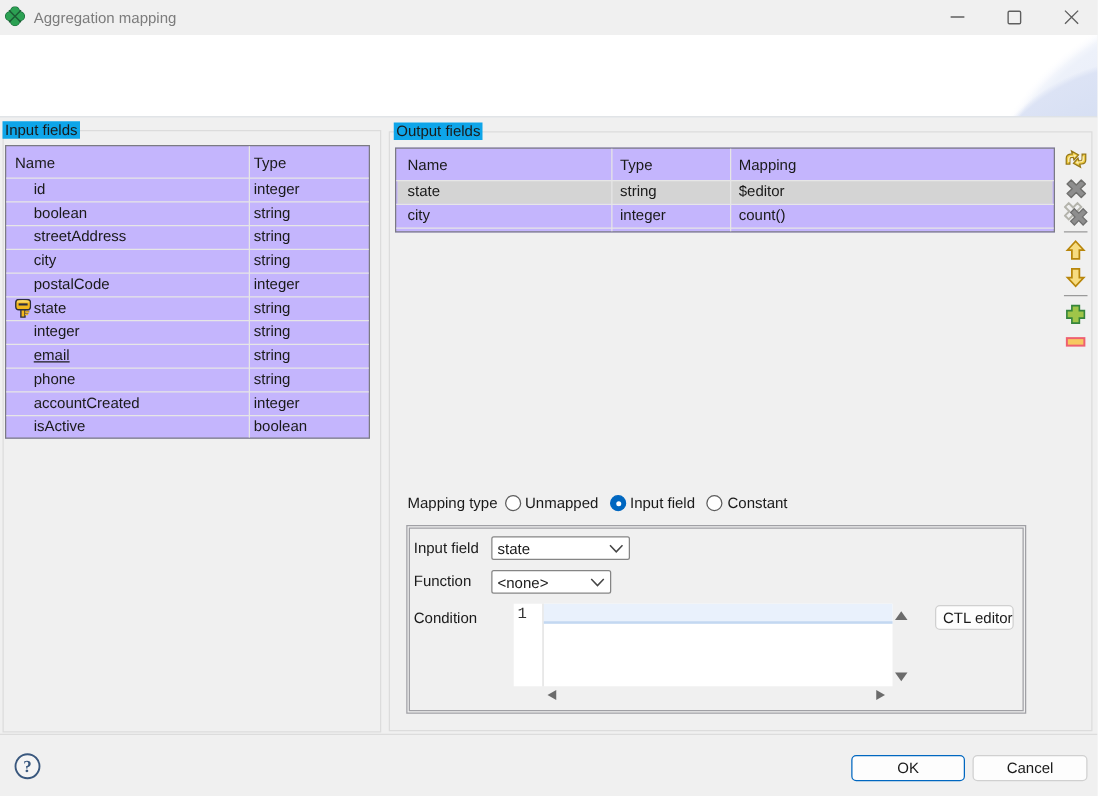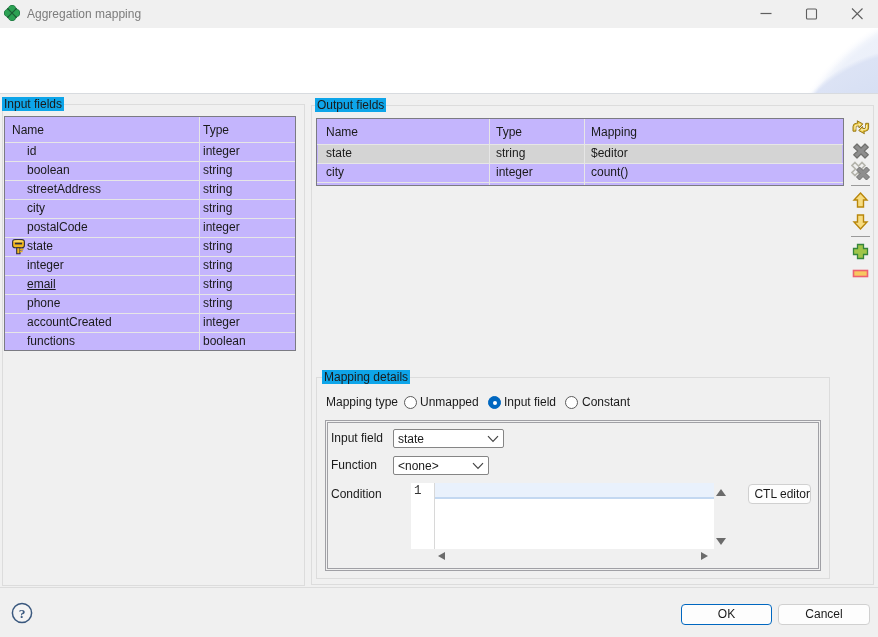--- a/index.html
+++ b/index.html
@@ -104,21 +104,21 @@
     <div class="cell" style="left:22px;top:122px;">state</div>
       <div class="cell" style="left:198px;top:122px;">string</div>
     <div class="cell" style="left:22px;top:141px;">integer</div>
       <div class="cell" style="left:198px;top:141px;">string</div>
     <div class="cell" style="left:22px;top:160px;text-decoration:underline;">email</div>
       <div class="cell" style="left:198px;top:160px;">string</div>
     <div class="cell" style="left:22px;top:179px;">phone</div>
       <div class="cell" style="left:198px;top:179px;">string</div>
     <div class="cell" style="left:22px;top:198px;">accountCreated</div>
       <div class="cell" style="left:198px;top:198px;">integer</div>
-    <div class="cell" style="left:22px;top:217px;">functions</div>
+    <div class="cell" style="left:22px;top:217px;">isActive</div>
       <div class="cell" style="left:198px;top:217px;">boolean</div>
 
     <svg class="abs" style="left:7px;top:122px;" width="13" height="16" viewBox="0 0 13 16">
       <rect x="0.6" y="0.6" width="11.8" height="8.2" rx="2.6" fill="#f3b71c" stroke="#2e2e40" stroke-width="1.1"></rect>
       <path d="M1.6 1.6 Q6.5 0.4 11.4 1.8 L11.4 3 L1.6 3 Z" fill="#fbd968" opacity="0.9"></path>
       <rect x="2.9" y="3.7" width="7.2" height="1.7" fill="#2e2e40"></rect>
       <path d="M4.7 8.8 L4.7 14.7 L8 14.7 L8 8.8 Z" fill="#f3b71c" stroke="#2e2e40" stroke-width="1.1"></path>
       <path d="M8 10.3 h3.4 M8 12.4 h2.5" stroke="#f3b71c" stroke-width="1.6"></path>
       <path d="M8 9.7 h3.6 M8 11.7 h2.8" stroke="#2e2e40" stroke-width="0.7" opacity="0.55"></path>
     </svg>
@@ -166,23 +166,20 @@
 
     <path d="M9.5 110 L3 103 L6.5 103 L6.5 96 L12.5 96 L12.5 103 L16 103 Z" fill="#f7dc81" stroke="#b8860b" stroke-width="1.4"></path>
 
     <line x1="0" y1="117.5" x2="19" y2="117.5" stroke="#9a9a9a" stroke-width="1"></line>
 
     <path d="M6.5 125.5 L12.5 125.5 L12.5 129.5 L16.5 129.5 L16.5 135.5 L12.5 135.5 L12.5 139.5 L6.5 139.5 L6.5 135.5 L2.5 135.5 L2.5 129.5 L6.5 129.5 Z" fill="#9fc549" stroke="#35853c" stroke-width="1.3"></path>
 
     <rect x="2.5" y="151.5" width="14" height="6" fill="#f7c860" stroke="#ee6070" stroke-width="1.6"></rect>
   </svg>
 
-  <div class="abs group" style="left:316px;top:377px;width:512px;height:200px;">
-    <div class="gtitle" style="left:5px;">Mapping details</div>
-  </div>
   <div class="lbl" style="left:326px;top:395px;">Mapping type</div>
   <div class="radio" style="left:404px;top:396px;"></div>
   <div class="lbl" style="left:420px;top:395px;">Unmapped</div>
   <div class="radio sel" style="left:488px;top:396px;"></div>
   <div class="lbl" style="left:504px;top:395px;">Input field</div>
   <div class="radio" style="left:565px;top:396px;"></div>
   <div class="lbl" style="left:582px;top:395px;">Constant</div>
 
   <div class="abs" style="left:325px;top:420px;width:494px;height:149px;border:1px solid #a0a0a5;"></div>
   <div class="abs" style="left:327px;top:422px;width:490px;height:145px;border:1px solid #a0a0a5;"></div>

